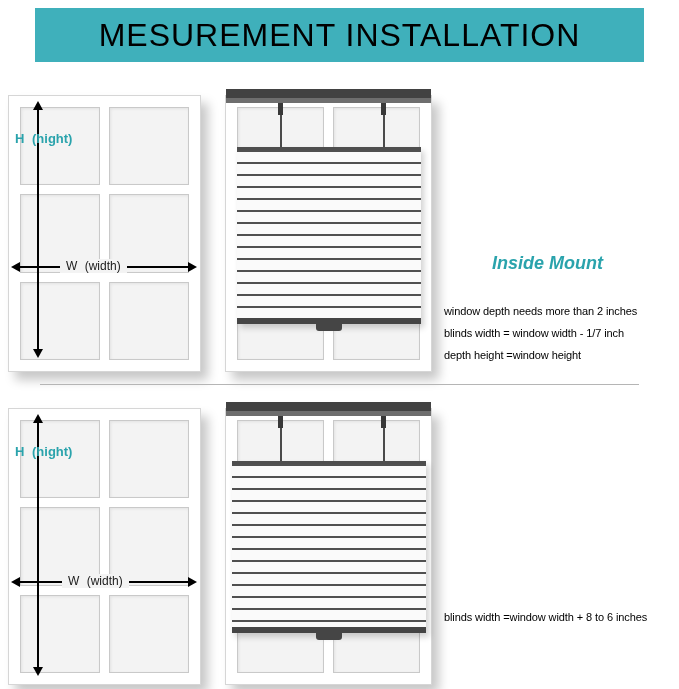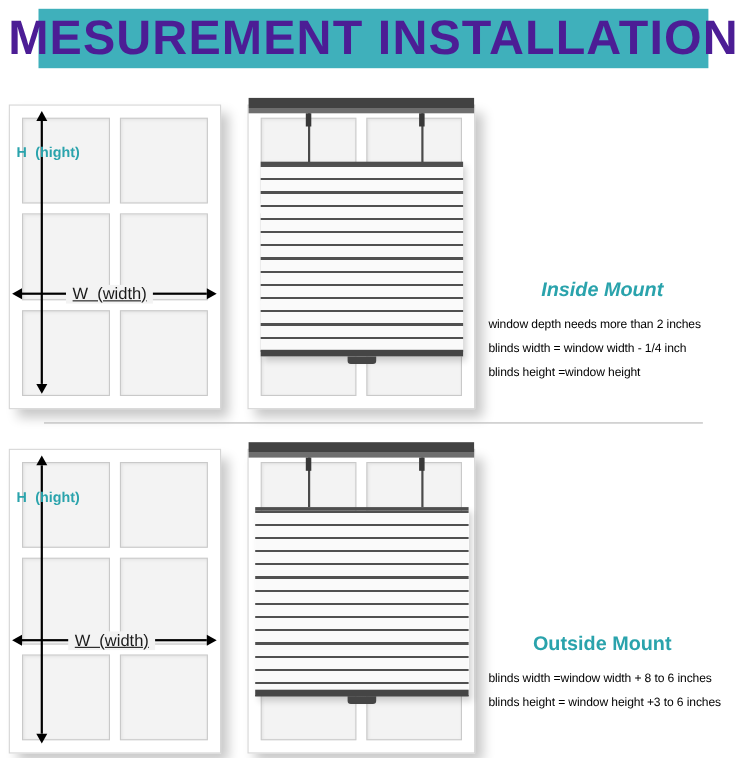--- a/index.html
+++ b/index.html
@@ -2,21 +2,21 @@
 <html style="--accent: #3fb0bb; --accent_text: #2aa3ac; --rail: #454545;"><head>
 <meta charset="utf-8">
 <style>
   html,body{margin:0;padding:0;background:#fff;}
   .canvas{position:relative;width:679px;height:689px;background:#fff;overflow:hidden;
           font-family:"Liberation Sans",sans-serif;color:#111;}
 
   
   .banner{position:absolute;left:35px;top:8px;width:609px;height:54px;
           background:var(--accent,#3fb0bb);display:flex;align-items:center;justify-content:center;}
-  .banner span{color:#4c1d95;font-size:44px;font-weight:700;letter-spacing:1px;white-space:nowrap;}
+  .banner span{color:#000000;font-size:32px;font-weight:400;letter-spacing:1px;white-space:nowrap;}
 
   
   .window{position:absolute;background:#fff;border:1px solid #d6d6d6;padding:11px;
           box-sizing:border-box;box-shadow:7px 8px 10px rgba(0,0,0,0.22);}
   .panes{width:100%;height:100%;display:grid;grid-template-columns:1fr 1fr;
          grid-template-rows:1fr 1fr 1fr;gap:9px;}
   .pane{background:#f3f3f3;border:1px solid #c9c9c9;box-sizing:border-box;
         box-shadow:inset 1px 1px 3px rgba(0,0,0,0.07);}
 
   
@@ -24,22 +24,22 @@
   .varrow .shaft-v{flex:1;width:2px;background:#000;}
   .harrow{position:absolute;height:12px;display:flex;flex-direction:row;align-items:center;}
   .harrow .shaft-h{flex:1;height:2px;background:#000;}
   .head{display:block;width:0;height:0;}
   .head.up{border-left:5px solid transparent;border-right:5px solid transparent;border-bottom:9px solid #000;}
   .head.down{border-left:5px solid transparent;border-right:5px solid transparent;border-top:9px solid #000;}
   .head.lft{border-top:5px solid transparent;border-bottom:5px solid transparent;border-right:9px solid #000;}
   .head.rgt{border-top:5px solid transparent;border-bottom:5px solid transparent;border-left:9px solid #000;}
 
   .hlabel{position:absolute;font-size:13px;color:var(--accent_text,#2aa3ac);word-spacing:4px;white-space:nowrap;font-weight:bold;}
-  .wlabel{position:absolute;font-size:15px;color:#1a1a1a;background:#f3f3f3;padding:0 6px;
-          word-spacing:4px;white-space:nowrap;z-index:3;text-decoration:underline;}
+  .wlabel{position:absolute;font-size:12px;color:#1a1a1a;background:#f3f3f3;padding:0 6px;
+          word-spacing:4px;white-space:nowrap;z-index:3;}
 
   
   .headrail{position:absolute;background:linear-gradient(180deg,#424242 0 9px,#6e6e6e 9px 14px);z-index:2;}
   .string{position:absolute;width:2px;background:#4a4a4a;z-index:2;}
   .connector{position:absolute;width:5px;height:12px;background:#383838;z-index:2;}
   .shade{position:absolute;border-top:3px solid #4e4e4e;box-sizing:border-box;z-index:2;
          background:repeating-linear-gradient(180deg,#505050 0 2px,#fafafa 2px 12px);
          box-shadow:3px 4px 6px rgba(0,0,0,0.18);}
   .bottomrail{position:absolute;left:0;bottom:0;width:100%;height:6px;background:var(--rail,#454545);}
   .pulltab{position:absolute;top:100%;left:50%;transform:translateX(-50%);width:26px;height:7px;
@@ -101,24 +101,24 @@
   <div class="string" style="left:280px;top:103px;height:45px;"></div>
   <div class="string" style="left:383px;top:103px;height:45px;"></div>
   <div class="connector" style="left:278px;top:103px;"></div>
   <div class="connector" style="left:381px;top:103px;"></div>
   <div class="shade" style="left:237px;top:147px;width:184px;height:177px;">
     <div class="bottomrail"></div>
     <div class="pulltab"></div>
   </div>
 
   <div class="mount-title" style="left:440px;top:253px;width:215px;font-style:italic;">Inside Mount</div>
-  <div class="notes" style="left:444px;top:284px;">
+  <div class="notes" style="left:444px;top:300px;">
     <div class="note">window depth needs more than 2 inches</div>
-    <div class="note">blinds width = window width - 1/4 inch</div>
-    <div class="note">blinds height =window height</div>
+    <div class="note">blinds width = window width - 1/7 inch</div>
+    <div class="note">depth height =window height</div>
   </div>
 
   <div class="divider"></div>
 
   <div class="window" style="left:8px;top:408px;width:193px;height:277px;">
     <div class="panes">
       <div class="pane"></div>
       <div class="pane"></div>
       <div class="pane"></div>
       <div class="pane"></div>
@@ -154,19 +154,17 @@
   <div class="headrail" style="left:226px;top:402px;width:205px;height:14px;"></div>
   <div class="string" style="left:280px;top:416px;height:45px;"></div>
   <div class="string" style="left:383px;top:416px;height:45px;"></div>
   <div class="connector" style="left:278px;top:416px;"></div>
   <div class="connector" style="left:381px;top:416px;"></div>
   <div class="shade" style="left:232px;top:461px;width:194px;height:172px;">
     <div class="bottomrail"></div>
     <div class="pulltab"></div>
   </div>
 
-  <div class="mount-title" style="left:440px;top:575px;width:215px;">Outside Mount</div>
   <div class="notes" style="left:444px;top:606px;">
     <div class="note">blinds width =window width + 8 to 6 inches</div>
-    <div class="note">blinds height = window height +3 to 6 inches</div>
   </div>
 
 </div>
 
 </body></html>

